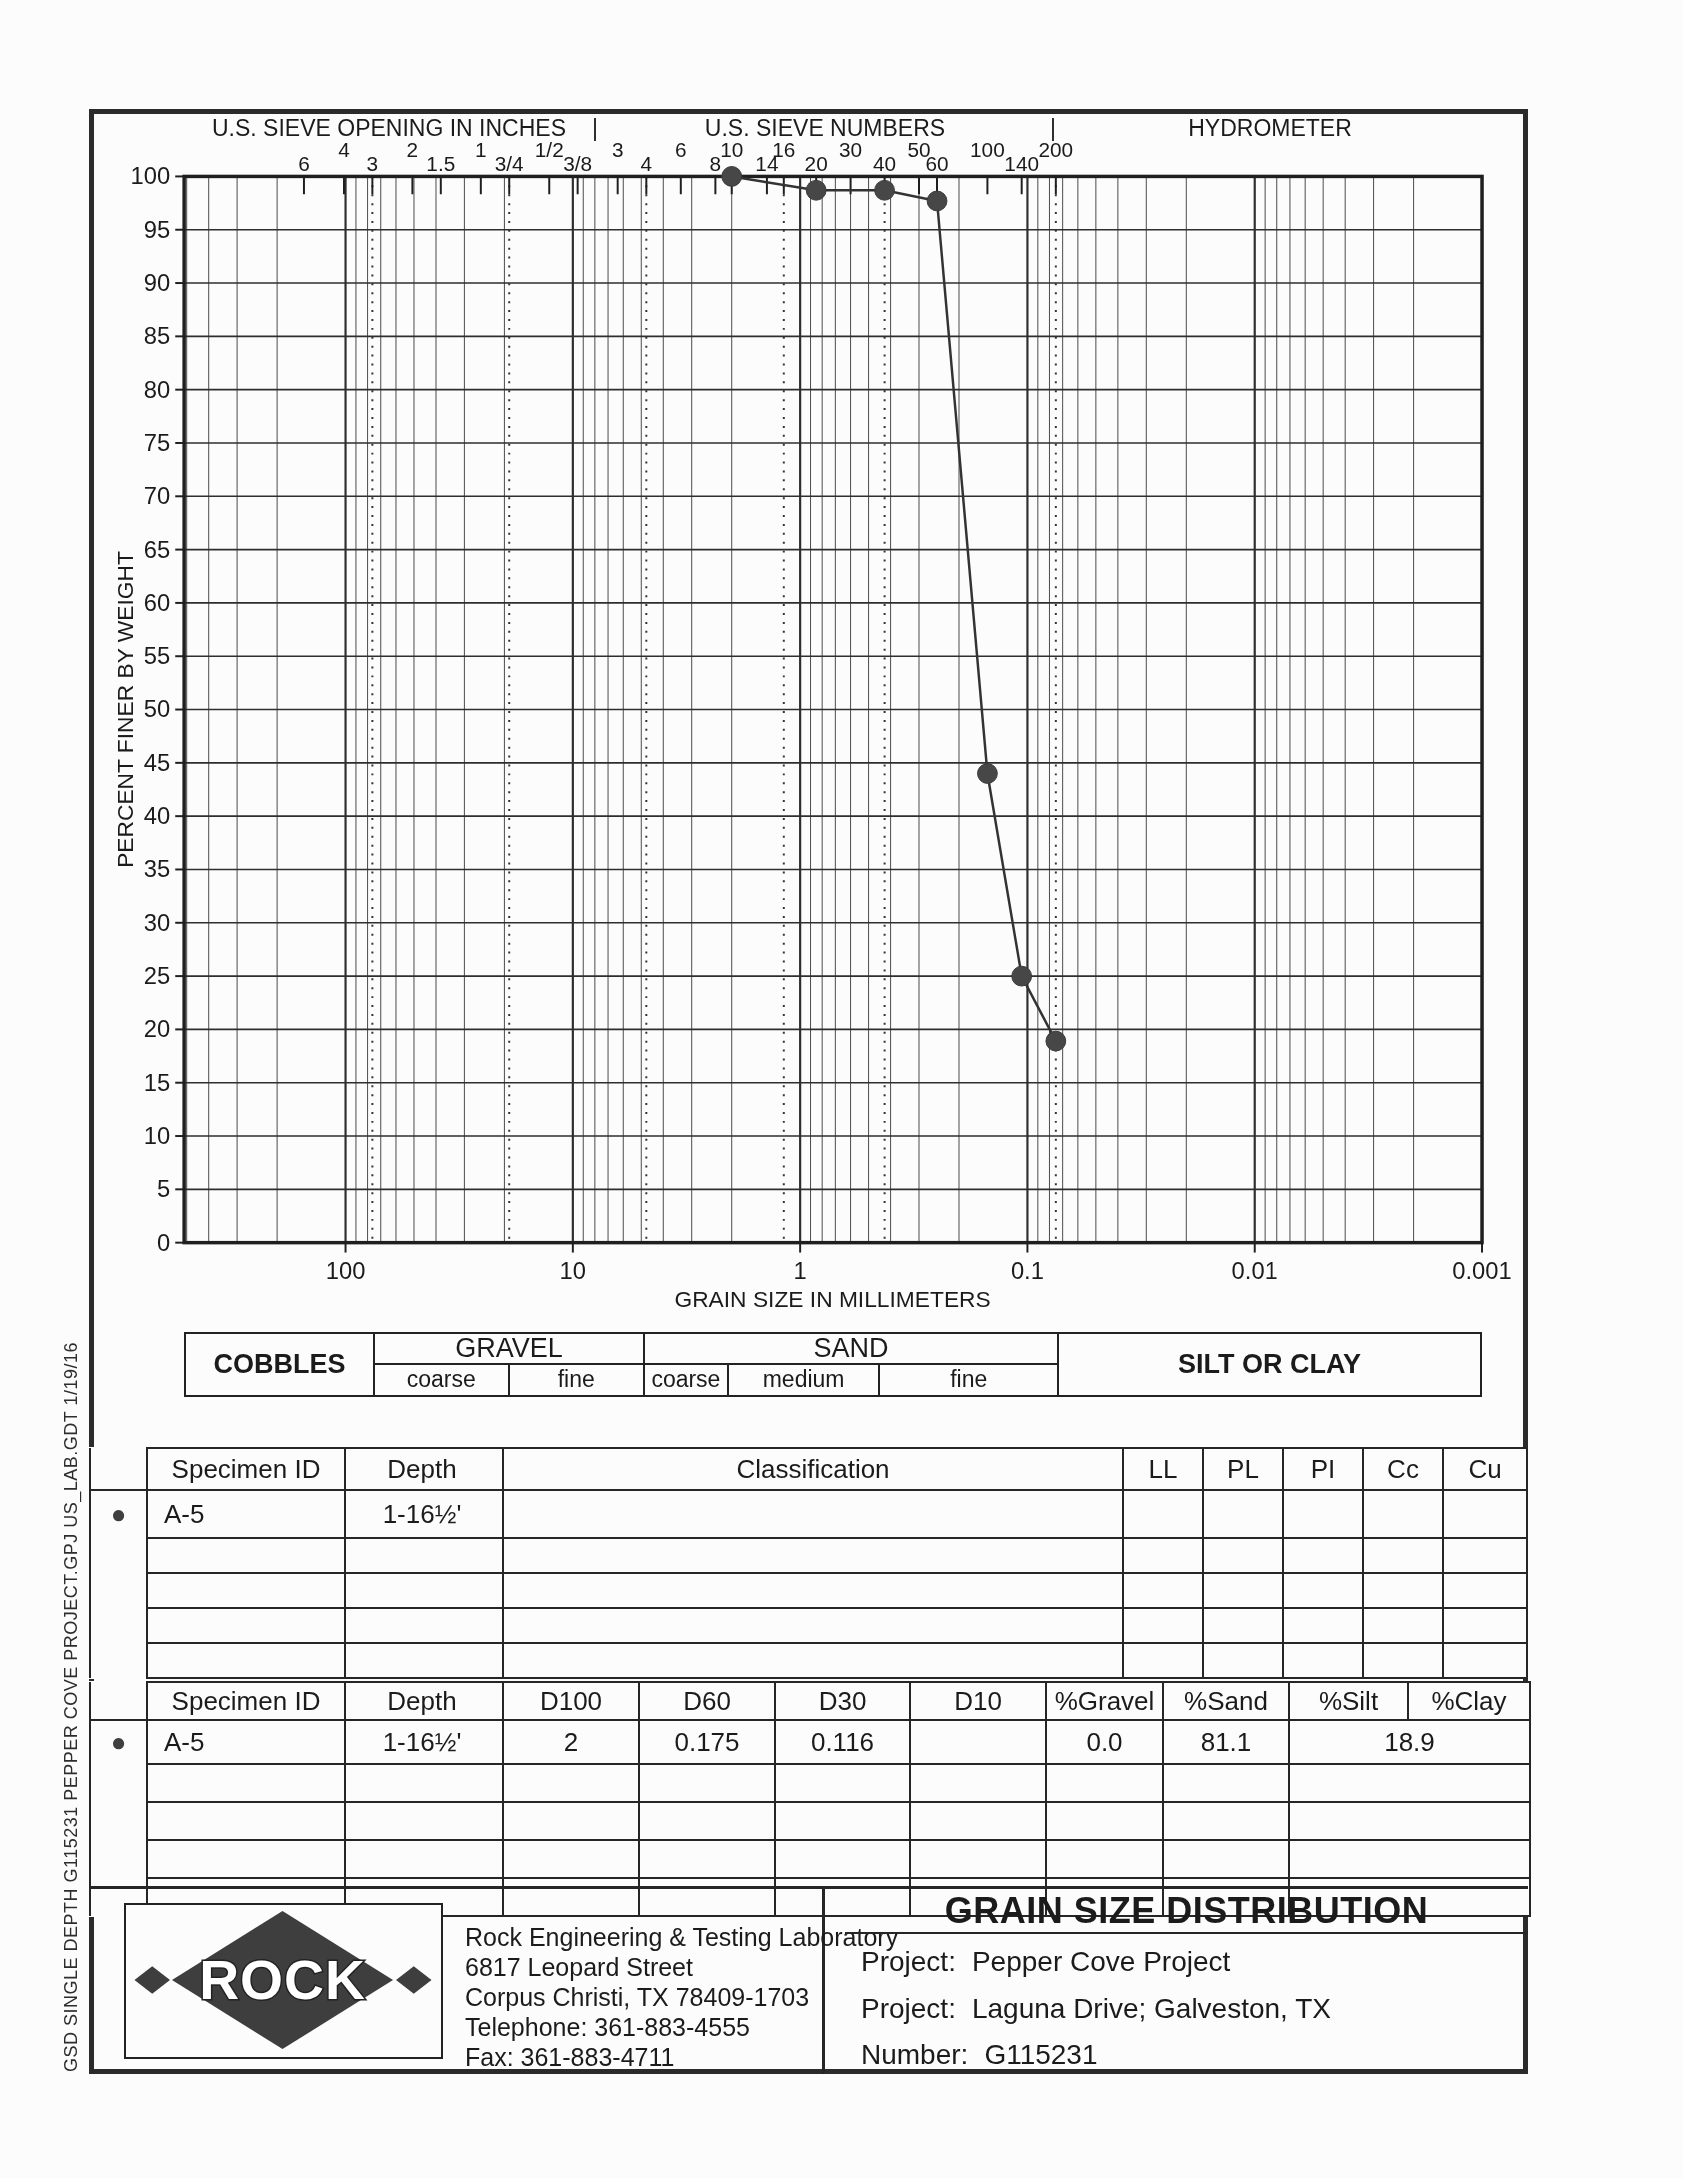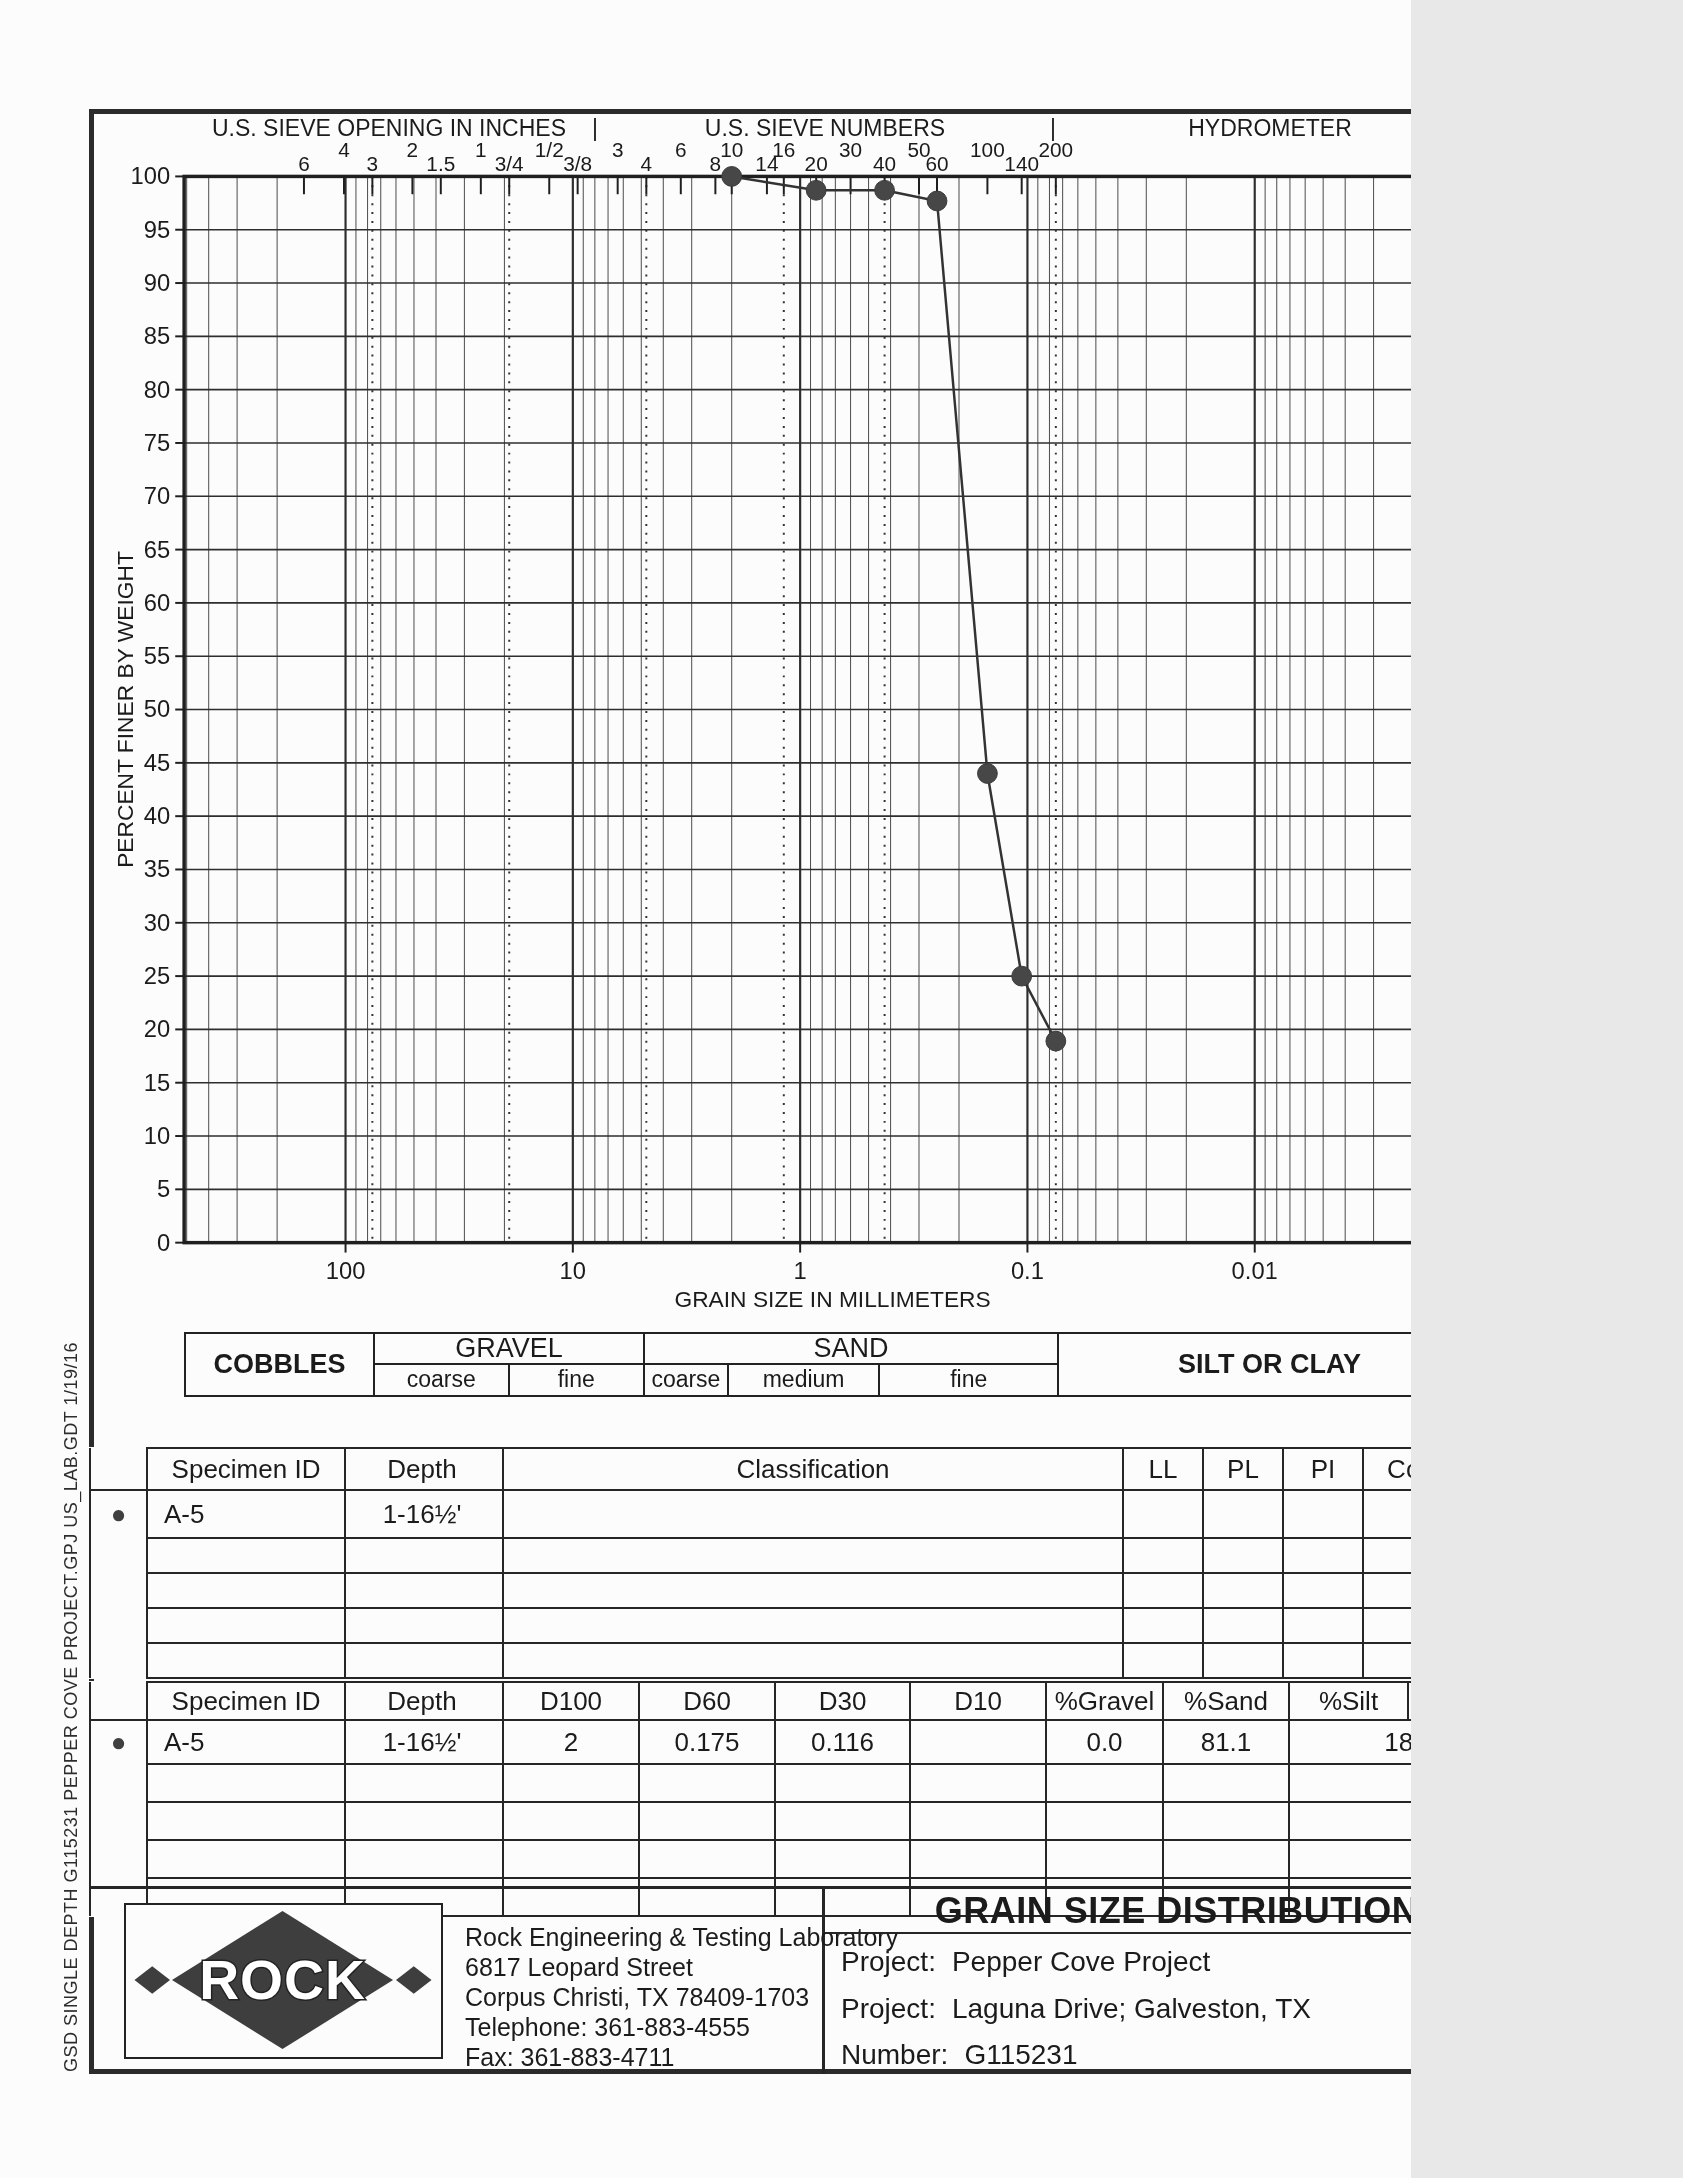--- a/index.html
+++ b/index.html
@@ -1,16 +1,16 @@
 <!DOCTYPE html>
 <html><head>
 <meta charset="utf-8">
 <style>
   html,body{margin:0;padding:0;background:#e8e8e8;}
-  .page{position:relative;width:1411px;height:2178px;background:#fcfcfc;overflow:hidden;
+  .page{position:relative;width:1683px;height:2178px;background:#fcfcfc;overflow:hidden;
         font-family:"Liberation Sans","DejaVu Sans",sans-serif;color:#1b1b1b;}
   .abs{position:absolute;}
   .page-border{left:89px;top:109px;width:1439px;height:1965px;border:5px solid #2b2b2b;box-sizing:border-box;}
   
   .hdr-label{font-size:23px;color:#1b1b1b;transform:translateX(-50%);white-space:nowrap;}
   
   svg.chart{left:0;top:0;}
   .grid-minor{stroke:#4a4a4a;stroke-width:1;}
   .grid-major{stroke:#2e2e2e;stroke-width:2.2;}
   .grid-h{stroke:#2e2e2e;stroke-width:1.6;}
@@ -43,21 +43,21 @@
   .al{text-align:left;padding-left:16px!important;}
   .ar{text-align:center;padding-right:10px!important;}
   .ac{text-align:center;}
   .bold{font-weight:bold;}
   tr.t1h{height:42px;} tr.t1d{height:48px;} tr.t1e{height:35px;}
   tr.t2h{height:38px;} tr.t2d{height:44px;} tr.t2e{height:38px;}
   .dotcell{font-size:24px;color:#3f3f3f;}
   
   .footer{left:89px;top:1886px;width:1439px;height:188px;border-top:3px solid #262626;box-sizing:border-box;display:flex;}
   .f-left{width:736px;border-right:3px solid #262626;box-sizing:border-box;position:relative;}
-  .f-right{flex:1;position:relative;}
+  .f-right{flex:1;position:relative;margin-left:20px;}
   .logo-box{position:absolute;left:35px;top:14px;width:319px;height:156px;border:2.5px solid #222;box-sizing:border-box;background:#fcfcfc;}
   .addr{position:absolute;left:376px;top:33px;font-size:25px;line-height:30px;white-space:nowrap;}
   .f-title{height:45px;border-bottom:2.5px solid #262626;box-sizing:border-box;display:flex;align-items:center;justify-content:center;
            font-size:36px;font-weight:bold;letter-spacing:0.5px;}
   .f-row{position:absolute;left:16px;font-size:28px;white-space:nowrap;}
   .f-row .val{margin-left:16px;}
   
   .sidebar{left:61px;top:2072px;transform:rotate(-90deg);transform-origin:0 0;white-space:nowrap;
            font-size:18px;letter-spacing:0.5px;color:#2d2d2d;}
 </style>

